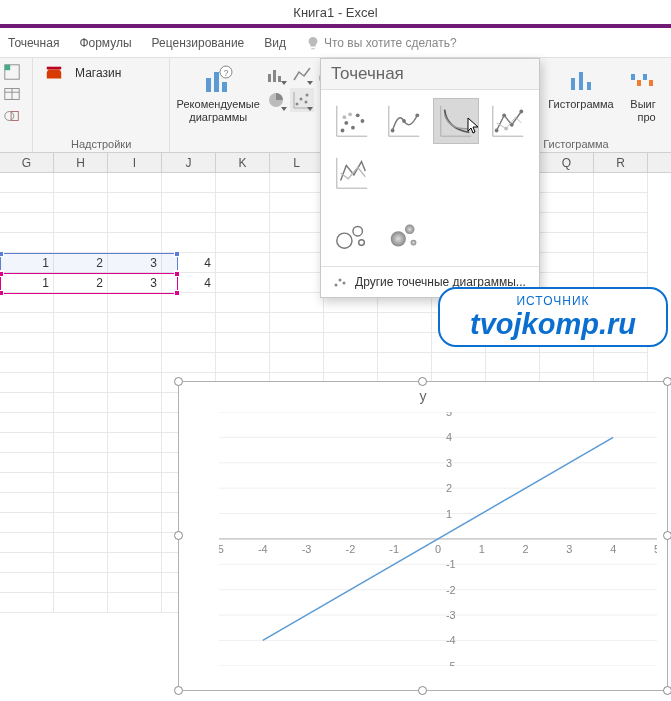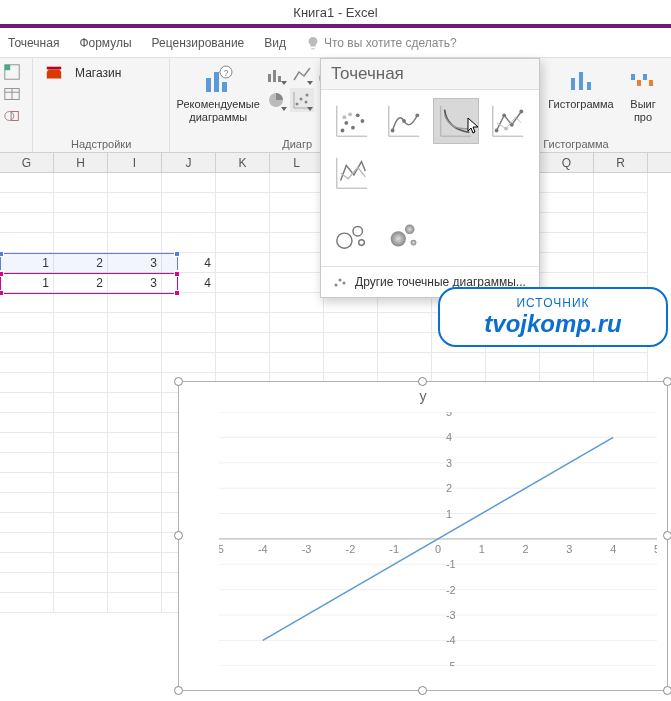--- a/index.html
+++ b/index.html
@@ -217,21 +217,21 @@
     border: 2px solid #0a6fd0;
     border-radius: 18px;
     background: #fff;
     display: flex;
     flex-direction: column;
     align-items: center;
     justify-content: center;
     z-index: 55;
   }
   .watermark .top { font-size: 12px; color: #0a6fd0; letter-spacing: 1px; }
-  .watermark .bot { font-size: 24px; font-weight: bold; font-style: italic; color: #0a6fd0; }
+  .watermark .bot { font-size: 29px; font-weight: bold; font-style: italic; color: #0a6fd0; }
   
   .chart-object {
     position: absolute;
     left: 178px;
     top: 380px;
     width: 490px;
     height: 310px;
     border: 1px solid #b0b0b0;
     background: #fff;
   }
@@ -383,21 +383,20 @@
       <div class="btn-large w60">
         <svg viewBox="0 0 32 32">
             <rect x="4" y="16" width="5" height="12" fill="#5b9bd5"></rect>
             <rect x="12" y="10" width="5" height="18" fill="#ed7d31"></rect>
             <rect x="20" y="20" width="5" height="8" fill="#a5a5a5"></rect>
           </svg>
         <div class="lbl" style="white-space:pre-line;">Сводная
 диаграмма</div>
       </div>
     </div>
-    <div class="group-label">Диагр</div>
   </div>
 
   <div class="group" style="width:56px;">
     <div class="btn-large w60" style="width:48px;">
       <svg viewBox="0 0 32 32">
           <ellipse cx="16" cy="24" rx="12" ry="5" fill="#ccc"></ellipse>
           <rect x="10" y="6" width="4" height="16" fill="#5b9bd5"></rect>
           <rect x="18" y="10" width="4" height="12" fill="#ed7d31"></rect>
         </svg>
       <div class="lbl" style="white-space:pre-line;">3D-
@@ -414,21 +413,21 @@
         <div class="lbl">График</div>
       </div>
       <div class="btn-large" style="width:72px;">
         <svg viewBox="0 0 32 32">
             <rect x="6" y="14" width="4" height="12" fill="#5b9bd5"></rect>
             <rect x="14" y="8" width="4" height="18" fill="#5b9bd5"></rect>
             <rect x="22" y="18" width="4" height="8" fill="#5b9bd5"></rect>
           </svg>
         <div class="lbl">Гистограмма</div>
       </div>
-      <div class="btn-large w60" style="width:40px;">
+      <div class="btn-large w60" style="width:40px;text-align:right;">
         <svg viewBox="0 0 32 32">
             <rect x="4" y="10" width="4" height="6" fill="#5b9bd5"></rect>
             <rect x="10" y="16" width="4" height="6" fill="#ed7d31"></rect>
             <rect x="16" y="10" width="4" height="6" fill="#5b9bd5"></rect>
             <rect x="22" y="16" width="4" height="6" fill="#ed7d31"></rect>
           </svg>
         <div class="lbl" style="white-space:pre-line;">Выиг
 про</div>
       </div>
     </div>

